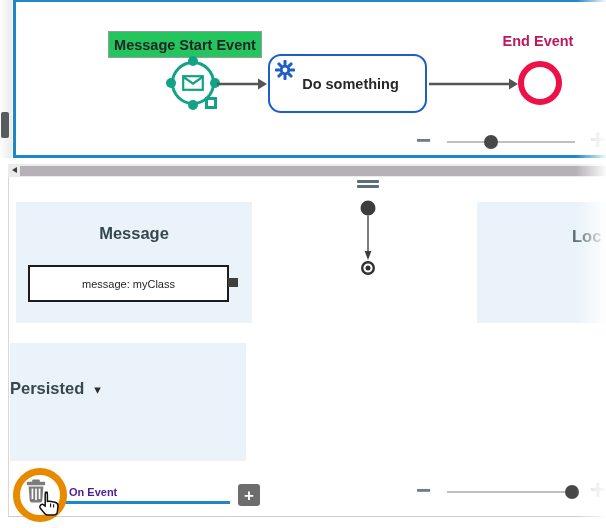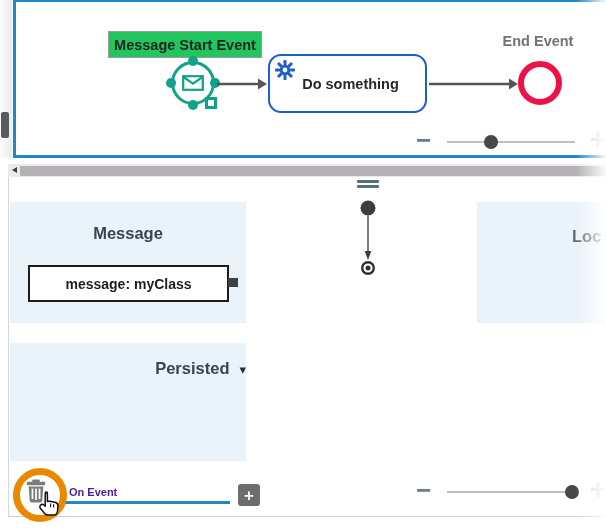--- a/index.html
+++ b/index.html
@@ -16,21 +16,21 @@
              display:flex;align-items:center;justify-content:center;
              font-size:14.5px;font-weight:700;color:#262626;}
   .start-circle{left:171px;top:61px;width:44px;height:44px;box-sizing:border-box;
                 border:3.5px solid #12a287;border-radius:50%;background:#fff;}
   .sel-dot{width:10px;height:10px;border-radius:50%;background:#12a287;}
   .resize-sq{left:205px;top:97px;width:12px;height:12px;box-sizing:border-box;border:3px solid #12a287;background:#fff;}
   .task{left:268px;top:54px;width:159px;height:59px;box-sizing:border-box;background:#fff;
         border:2.5px solid #1b5fc8;border-radius:13px;}
   .task-label{position:absolute;inset:0;display:flex;align-items:center;justify-content:center;
               padding-left:6px;font-size:14.5px;font-weight:700;color:#282828;}
-  .end-label{left:496px;top:33px;width:84px;text-align:center;font-size:14.5px;font-weight:700;color:#737373;}
+  .end-label{left:496px;top:33px;width:84px;text-align:center;font-size:14.5px;font-weight:700;color:#be185d;}
   .end-circle{left:518px;top:61px;width:44px;height:44px;box-sizing:border-box;
               border:6px solid #ee1148;border-radius:50%;background:#fff;}
 
   
   .slider{width:192px;height:22px;}
   .slider .minus{position:absolute;left:2px;top:50%;transform:translateY(-56%);
                  font-size:26px;font-weight:700;color:#6f7d88;line-height:1;cursor:default;}
   .slider .track{position:absolute;left:33px;width:128px;top:10px;height:2px;background:#bfbfbf;}
   .slider .thumb{position:absolute;width:14px;height:14px;border-radius:50%;background:#474747;top:4px;}
   .slider .plus{position:absolute;right:0;top:50%;transform:translateY(-56%);
@@ -42,21 +42,21 @@
                  border-top:3.5px solid transparent;border-bottom:3.5px solid transparent;
                  border-right:5px solid #3f3f3f;}
   .hscroll-thumb{position:absolute;left:12px;top:1.5px;height:10px;width:586px;background:#b6b1b6;}
   .split-bar{width:22px;height:3px;background:#5b6e7c;border-radius:1px;}
 
   
   .panel{background:#e9f3f9;}
   .panel-title{font-size:16.5px;font-weight:700;color:#37474f;}
   .msg-box{left:28px;top:265px;width:201px;height:37px;box-sizing:border-box;background:#fff;
            border:2.5px solid #1c1c1c;display:flex;align-items:center;justify-content:center;
-           font-size:14px;font-weight:700;color:#1e1e1e;}
+           font-size:11px;font-weight:400;color:#1e1e1e;}
   .msg-handle{left:228px;top:278px;width:10px;height:9px;background:#3f3f3f;}
   .caret{font-size:13px;color:#2e2e2e;margin-left:10px;}
 
   .ring{left:13px;top:468px;width:54px;height:54px;box-sizing:border-box;
         border:7px solid #e78a00;border-radius:50%;z-index:6;}
   .onEvent{left:69px;top:486px;font-size:11px;font-weight:700;color:#4c1d95;}
   .underline{left:62px;top:501px;width:168px;height:3px;background:#1e88c5;}
   .add-btn{left:238px;top:484px;width:22px;height:22px;background:#6d6d6d;border-radius:3px;
            display:flex;align-items:center;justify-content:center;color:#fff;
            font-size:17px;font-weight:700;line-height:1;}
@@ -133,40 +133,40 @@
     <div class="hscroll-arrow"></div>
     <div class="hscroll-thumb"></div>
   </div>
 
   <div class="abs" style="left:357px;top:180px;">
     <div class="split-bar" style="margin-bottom:2px;"></div>
     <div class="split-bar"></div>
   </div>
   <div class="abs left-line"></div>
 
-  <div class="abs panel" style="left:10px;top:202px;width:236px;height:121px;">
+  <div class="abs panel" style="left:16px;top:202px;width:236px;height:121px;">
     <div class="panel-title" style="position:absolute;top:22px;width:100%;text-align:center;">Message</div>
   </div>
   <div class="abs msg-box">message: myClass</div>
   <div class="abs msg-handle"></div>
 
   <svg class="abs" style="left:355px;top:197px;" width="26" height="82" viewBox="0 0 26 82">
     <circle cx="13" cy="11" r="7.5" fill="#3d3d3d"></circle>
     <line x1="13" y1="18.5" x2="13" y2="54" stroke="#5a5a5a" stroke-width="1.6"></line>
     <polygon points="13,63 9.6,54 16.4,54" fill="#3d3d3d"></polygon>
     <circle cx="13" cy="71" r="5.8" fill="#fff" stroke="#303030" stroke-width="2.4"></circle>
     <circle cx="13" cy="71" r="2.5" fill="#303030"></circle>
   </svg>
 
   <div class="abs panel" style="left:477px;top:202px;width:129px;height:121px;">
     <div class="panel-title" style="position:absolute;left:95px;top:25px;color:#5c6d78;">Loc</div>
   </div>
 
   <div class="abs panel" style="left:10px;top:343px;width:236px;height:118px;">
-    <div style="position:absolute;top:16px;width:100%;text-align:right;">
+    <div style="position:absolute;top:36px;width:100%;text-align:left;">
       <span class="panel-title">Persisted</span><span class="caret">▾</span>
     </div>
   </div>
 
   <div class="abs bottom-line"></div>
 
   <div class="abs ring"></div>
   <svg class="abs" style="left:26px;top:479px;z-index:7;" width="20" height="24" viewBox="0 0 20 24">
     <rect x="6.2" y="0.5" width="7.6" height="3" rx="1" fill="#7c7c7c"></rect>
     <rect x="0.8" y="2.8" width="18.4" height="3.4" rx="1" fill="#7c7c7c"></rect>

